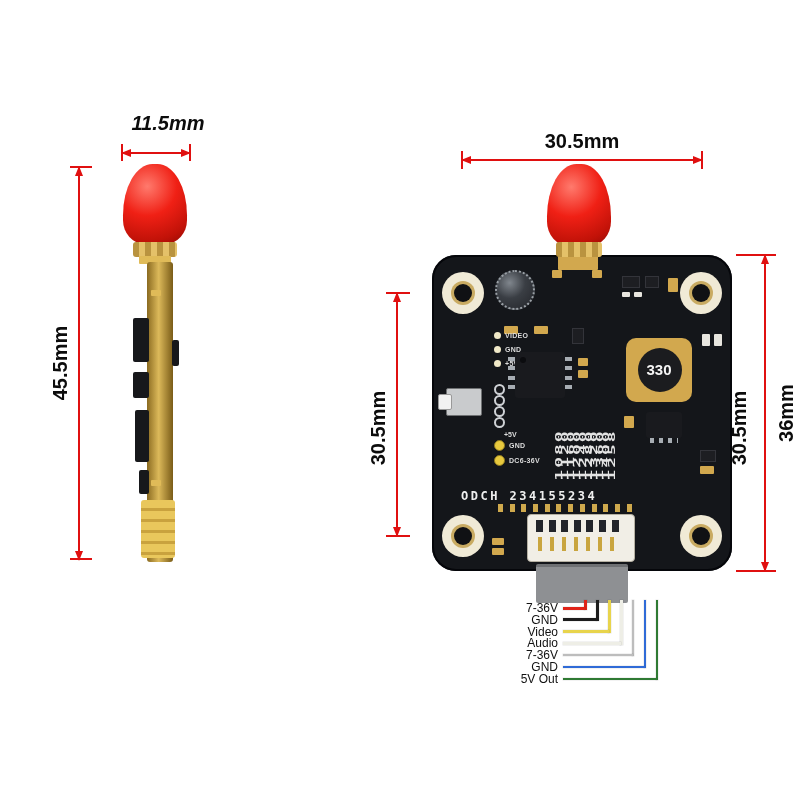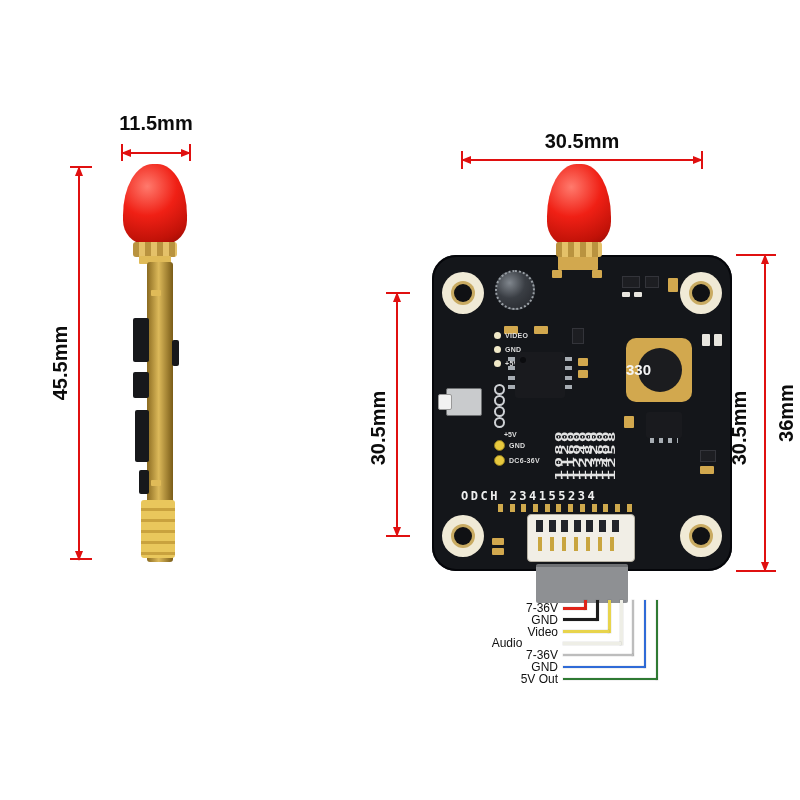--- a/index.html
+++ b/index.html
@@ -41,21 +41,21 @@
        border:2px dotted #9aa0a6;}
   .smd-g{position:absolute;background:#d2a84e;border-radius:1px;}
   .smd-b{position:absolute;background:#1d1e22;border:1px solid #33343a;}
   .smd-w{position:absolute;background:#e8e6df;border-radius:1px;}
   .ic{position:absolute;background:#191a1e;border-radius:3px;}
   .ic-pins{position:absolute;background:repeating-linear-gradient(180deg,#a7adb3 0 4px,transparent 4px 9.5px);}
   .ic-pins-b{position:absolute;background:repeating-linear-gradient(90deg,#a7adb3 0 4px,transparent 4px 9px);}
   .dot-ic{position:absolute;width:6px;height:6px;border-radius:50%;background:#0b0c0f;}
   .inductor{position:absolute;background:#d2a84e;border-radius:10px;}
   .inductor-core{position:absolute;border-radius:50%;background:#1b1c1f;}
-  .inductor-label{position:absolute;font:bold 15px "Liberation Sans",sans-serif;color:#f5f5f5;}
+  .inductor-label{position:absolute;text-align:center;font:bold 15px "Liberation Sans",sans-serif;color:#f5f5f5;}
   .btn{position:absolute;background:#c9cbcd;border:1px solid #6f7173;border-radius:2px;}
   .btn-cap{position:absolute;background:#f2f2f2;border:1px solid #999;border-radius:2px;}
   .pin-hole{position:absolute;width:7px;height:7px;border-radius:50%;background:#15161a;border:2px solid #cfd2d6;}
   .led-row{display:flex;align-items:center;height:14px;}
   .led-dot{width:7px;height:7px;border-radius:50%;background:#f0e9c8;margin-right:4px;flex:none;}
   .led-text{font:bold 7px "Liberation Sans",sans-serif;color:#dcdcdc;letter-spacing:0.3px;}
   .pwr-row{display:flex;align-items:center;height:15px;}
   .pwr-dot{width:9px;height:9px;border-radius:50%;background:#e8c93e;border:1px solid #8f7a1e;margin-right:4px;flex:none;}
   .tiny-label{position:absolute;font:bold 7px "Liberation Sans",sans-serif;color:#dcdcdc;}
   .freq-table{position:absolute;width:62px;height:66px;}
@@ -70,21 +70,21 @@
   .jst-pins{position:absolute;background:repeating-linear-gradient(90deg,#c9a53f 0 4px,transparent 4px 12px);}
   .cable-block{position:absolute;background:#8e9093;border-top:3px solid #6e7073;border-radius:2px;}
   .wire-label{position:absolute;left:420px;width:102px;text-align:right;font:12px "Liberation Sans",sans-serif;color:#111;height:14px;line-height:14px;}
   .wire-seg{position:absolute;box-shadow:0 0 0 0.5px rgba(0,0,0,0.10);}
 </style>
 </head>
 <body>
 
 <div class="canvas">
 
-  <div class="dim-label" style="left:116px;top:112px;width:80px;">11.5mm</div>
+  <div class="dim-label" style="left:128px;top:112px;width:80px;font-style:italic;">11.5mm</div>
   <div class="dim-line arrow-h" style="left:122px;top:152px;width:68px;"></div>
   <div class="tick" style="left:121px;top:144px;width:2px;height:17px;"></div>
   <div class="tick" style="left:189px;top:144px;width:2px;height:17px;"></div>
 
   <div class="dim-label rot" style="left:20px;top:352px;width:80px;">45.5mm</div>
   <div class="dim-line arrow-v" style="left:78px;top:167px;height:393px;"></div>
   <div class="tick" style="left:70px;top:166px;width:22px;height:2px;"></div>
   <div class="tick" style="left:70px;top:558px;width:22px;height:2px;"></div>
 
   <div class="cap" style="left:123px;top:164px;width:64px;height:80px;"></div>
@@ -242,21 +242,21 @@
   <div class="abs" style="left:0;top:0;width:800px;height:800px;pointer-events:none;">
       <div class="wire-label" style="top: 601px;">7-36V</div>
       <div class="wire-seg" style="left: 547.5px; top: 600px; width: 3px; height: 9.5px; background: rgb(224, 35, 24);"></div>
       <div class="wire-seg" style="left: 527px; top: 606.5px; width: 22px; height: 3px; background: rgb(224, 35, 24);"></div>
       <div class="wire-label" style="top: 612.8px;">GND</div>
       <div class="wire-seg" style="left: 559.5px; top: 600px; width: 3px; height: 21.3px; background: rgb(28, 28, 28);"></div>
       <div class="wire-seg" style="left: 527px; top: 618.3px; width: 34px; height: 3px; background: rgb(28, 28, 28);"></div>
       <div class="wire-label" style="top: 624.6px;">Video</div>
       <div class="wire-seg" style="left: 571.5px; top: 600px; width: 3px; height: 33.1px; background: rgb(232, 212, 76);"></div>
       <div class="wire-seg" style="left: 527px; top: 630.1px; width: 46px; height: 3px; background: rgb(232, 212, 76);"></div>
-      <div class="wire-label" style="top: 636.4px; text-align: center;">Audio</div>
+      <div class="wire-label" style="top: 636.4px;">Audio</div>
       <div class="wire-seg" style="left: 583.5px; top: 600px; width: 3px; height: 44.9px; background: rgb(238, 238, 230);"></div>
       <div class="wire-seg" style="left: 527px; top: 641.9px; width: 58px; height: 3px; background: rgb(238, 238, 230);"></div>
       <div class="wire-label" style="top: 648.2px;">7-36V</div>
       <div class="wire-seg" style="left: 596px; top: 600px; width: 2px; height: 56.2px; background: rgb(189, 189, 189);"></div>
       <div class="wire-seg" style="left: 527px; top: 654.2px; width: 70px; height: 2px; background: rgb(189, 189, 189);"></div>
       <div class="wire-label" style="top: 660px;">GND</div>
       <div class="wire-seg" style="left: 608px; top: 600px; width: 2px; height: 68px; background: rgb(47, 107, 215);"></div>
       <div class="wire-seg" style="left: 527px; top: 666px; width: 82px; height: 2px; background: rgb(47, 107, 215);"></div>
       <div class="wire-label" style="top: 671.8px;">5V Out</div>
       <div class="wire-seg" style="left: 620px; top: 600px; width: 2px; height: 79.8px; background: rgb(47, 122, 51);"></div>

